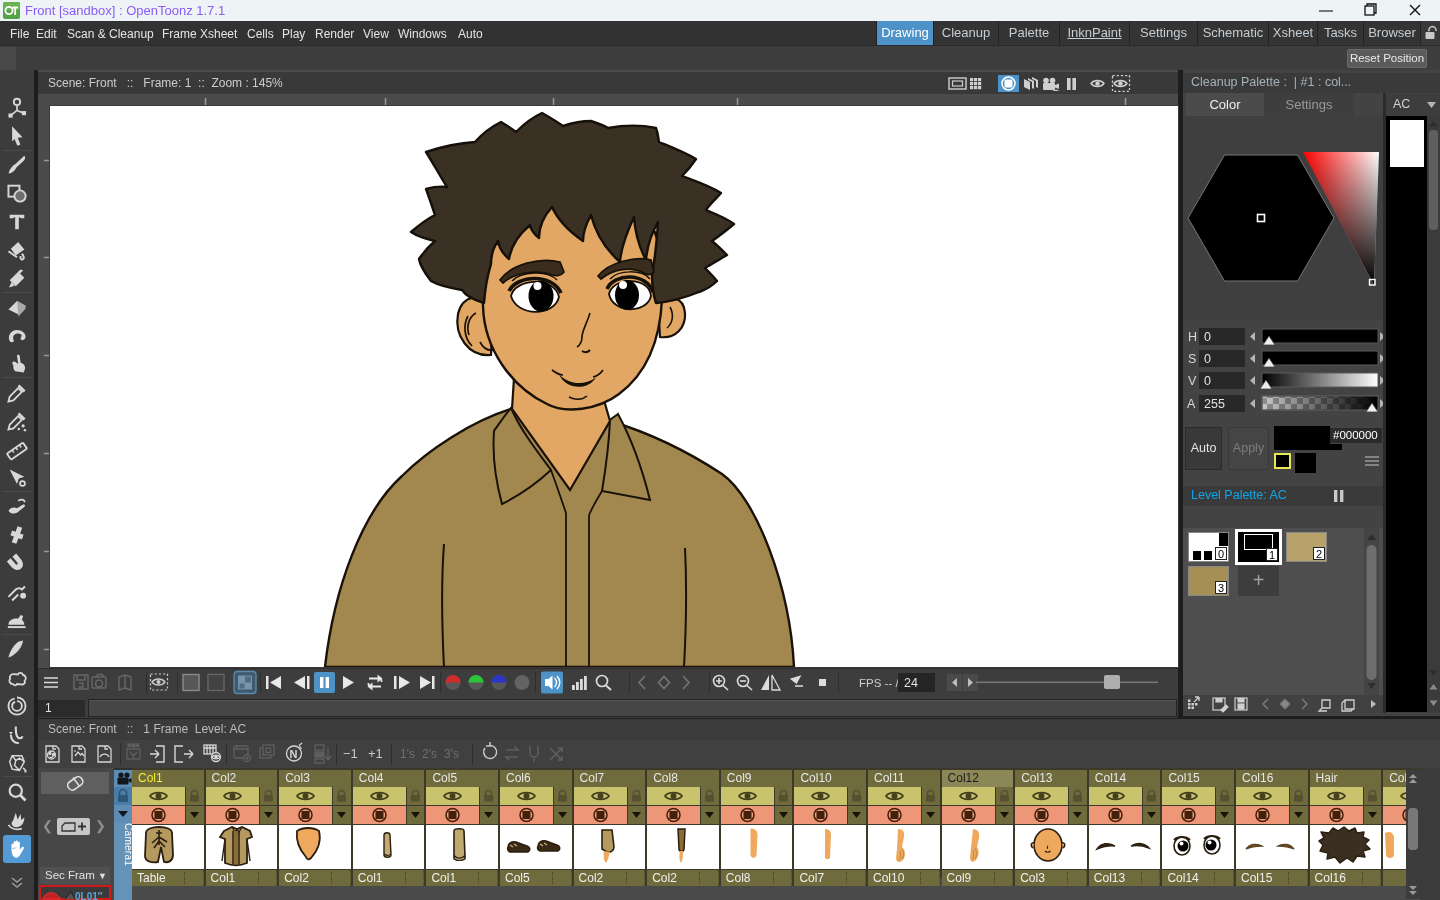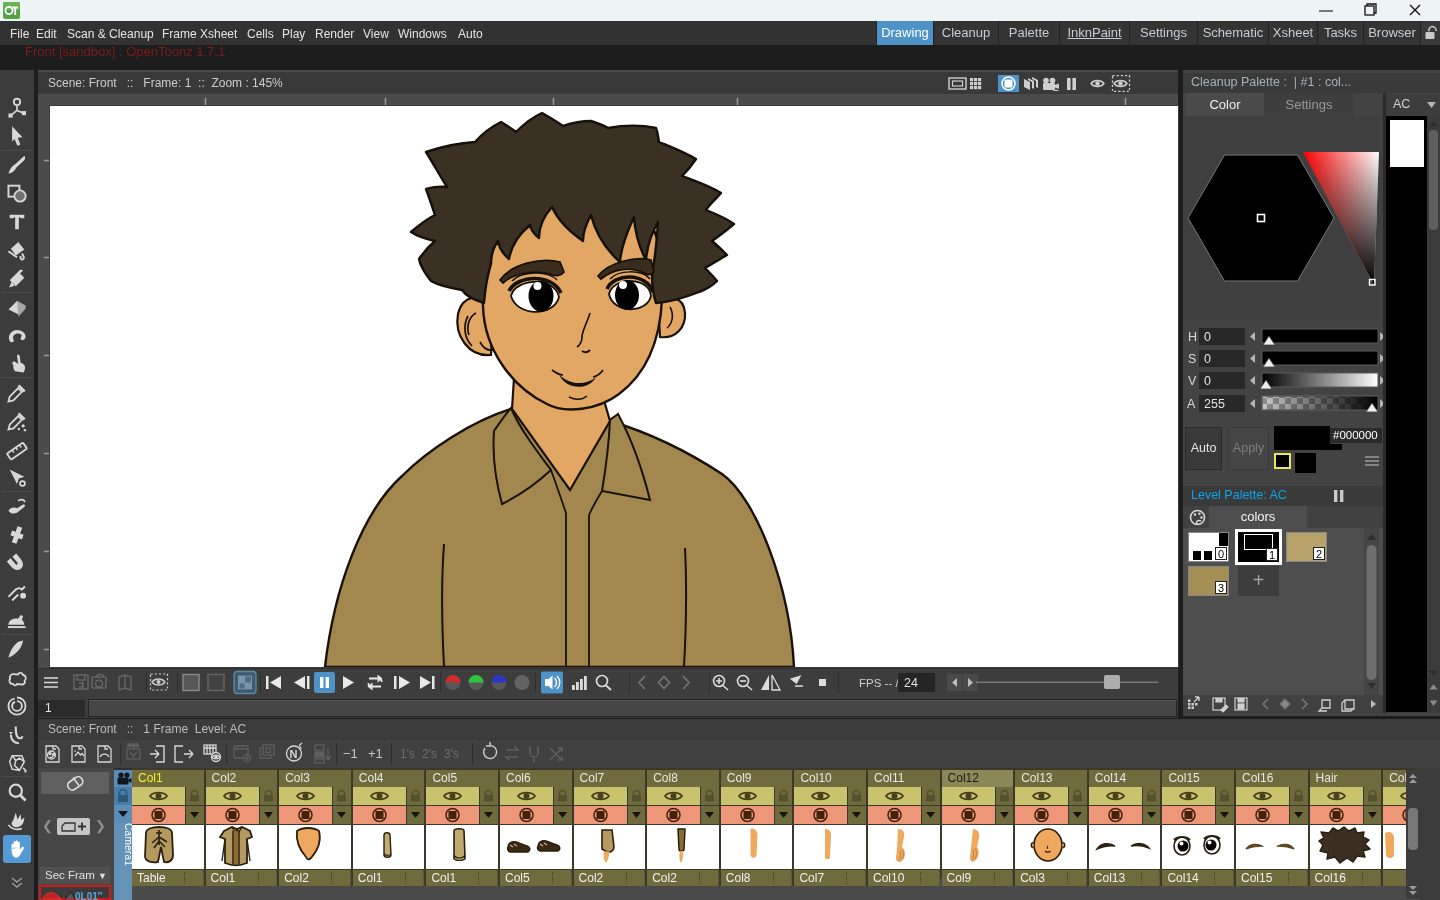--- a/index.html
+++ b/index.html
@@ -2,21 +2,21 @@
 <html><head>
 <meta charset="utf-8">
 <style>
   * { margin:0; padding:0; box-sizing:border-box; }
   html,body { width:1440px; height:900px; overflow:hidden; background:#1d1d1d;
     font-family:"Liberation Sans", sans-serif; }
   .abs { position:absolute; }
   #app { position:relative; width:1440px; height:900px; }
   
   #titlebar { left:0; top:0; width:1440px; height:21px; background:#eef3f5; }
-  #titlebar .ttext { position:absolute; left:25px; top:3px; font-size:13px; color:#7f1d1d;margin-top:41px; }
+  #titlebar .ttext { position:absolute; left:25px; top:3px; font-size:13px; color:#8b5cf6; }
   
   #menubar { left:0; top:21px; width:1440px; height:24px; background:#323232; }
   .menuitem { position:absolute; top:6px; font-size:12px; color:#e4e4e4; }
   .roomtab { position:absolute; top:0; height:24px; line-height:24px; text-align:center;
     font-size:13px; color:#c6cdd2; background:#343434; border-left:1px solid #222; }
   
   #row2 { left:0; top:45px; width:1440px; height:25px; background:#3d3d3d; border-top:1px solid #2a2a2a; }
   #resetbtn { position:absolute; right:13px; top:3px; width:80px; height:19px; background:#5b5b5b;
     border:1px solid #6a6a6a; border-radius:2px; color:#e8e8e8; font-size:11.5px; text-align:center; line-height:17px; }
   
@@ -74,20 +74,24 @@
     <div class="roomtab" style="left:1268px;width:49px;">Xsheet</div>
     <div class="roomtab" style="left:1317px;width:46px;">Tasks</div>
     <div class="roomtab" style="left:1363px;width:57px;">Browser</div>
     <div class="roomtab" style="left:1420px;width:20px;background:#3a3a3a;">
       <svg width="13" height="15" style="margin-top:4px">
           <path d="M3 7 V5 a3.5 3.5 0 0 1 7 0" fill="none" stroke="#c9c9c9" stroke-width="1.5" transform="translate(2,0) rotate(14 6 5)"></path>
           <rect x="1.5" y="7" width="9" height="7" rx="1" fill="#c9c9c9"></rect>
         </svg>
     </div>
   </div>
+  <div id="row2" class="abs">
+      <div style="position:absolute;left:0;top:1px;width:16px;height:24px;background:#484848"></div>
+      <div id="resetbtn">Reset Position</div>
+    </div>
   <div id="lefttools" class="abs">
     <div class="tool" style="top:24px">
         <svg width="18" height="18">
           <circle cx="9" cy="4" r="2.6" fill="none" stroke="#d6d6d6" stroke-width="1.5"></circle>
           <path d="M9 7 V11 M9 11 L4 15 M9 11 L14 13" stroke="#d6d6d6" stroke-width="1.4" fill="none"></path>
           <rect x="2" y="13.5" width="3.4" height="3.4" fill="#d6d6d6"></rect>
           <rect x="13" y="11.5" width="3.4" height="3.4" fill="#d6d6d6"></rect>
         </svg>
       </div>
     <div class="tool" style="top:52px">
@@ -557,30 +561,20 @@
     <svg class="abs" style="left:181px;top:385px" width="18" height="12">
         <path d="M1 2 H15 M1 6 H15 M1 10 H15" stroke="#9a9a9a" stroke-width="1.7"></path>
       </svg>
     <div class="abs" style="left:0;top:416px;width:310px;height:20px;background:#3a3a3a;color:#0ea5e9;font-size:12.5px">
         <span style="position:absolute;left:8px;top:2px">Level Palette: AC</span>
       <svg class="abs" style="left:150px;top:4px" width="12" height="12">
           <rect x="1" y="0" width="3.4" height="12" fill="#c9c9c9"></rect>
           <rect x="7" y="0" width="3.4" height="12" fill="#c9c9c9"></rect>
         </svg>
     </div>
-    <div class="abs" style="left:0;top:436px;width:257px;height:22px;background:#414141">
-      <svg class="abs" style="left:6px;top:3px" width="17" height="17">
-          <circle cx="8.5" cy="8.5" r="7" fill="none" stroke="#d8d8d8" stroke-width="1.6"></circle>
-          <circle cx="6" cy="5.5" r="1.2" fill="#d8d8d8"></circle>
-          <circle cx="10.5" cy="4.8" r="1.2" fill="#d8d8d8"></circle>
-          <circle cx="12.5" cy="8.5" r="1.2" fill="#d8d8d8"></circle>
-          <path d="M8.5 15.5 C6 12.5 9 10.5 12 12" fill="none" stroke="#d8d8d8" stroke-width="1.4"></path>
-        </svg>
-      <div class="abs" style="left:26px;top:0;width:98px;height:22px;background:#4e4e4e;color:#f2f2f2;font-size:13px;text-align:center;line-height:22px">colors</div>
-    </div>
     <div class="abs" style="left:0;top:458px;width:257px;height:167px;background:#4e4e4e">
       <div class="abs" style="left:5px;top:4px;width:41px;height:30px;background:#fff;border:1px solid #888">
         <div class="abs" style="left:4px;top:18px;width:8px;height:9px;background:#000"></div>
         <div class="abs" style="left:15px;top:18px;width:8px;height:9px;background:#000"></div>
         <div class="abs" style="left:30px;top:0px;width:9px;height:13px;background:#000"></div>
         <div class="abs" style="right:1px;bottom:1px;width:12px;height:13px;background:#fff;border:1px solid #222;font-size:11px;line-height:12px;text-align:center;color:#000">0</div>
       </div>
       <div class="abs" style="left:52px;top:1px;width:47px;height:36px;background:#fff">
         <div class="abs" style="left:3px;top:3px;width:41px;height:30px;background:#000">
           <div class="abs" style="left:6px;top:2px;width:29px;height:16px;border:1.5px solid #fff"></div>

